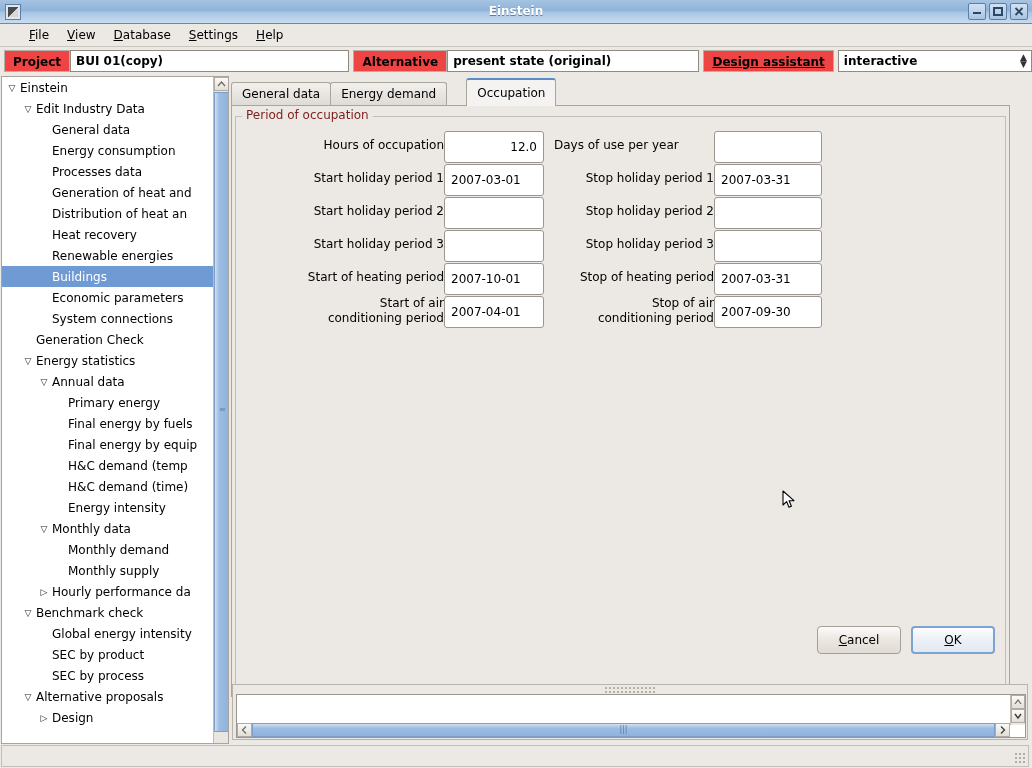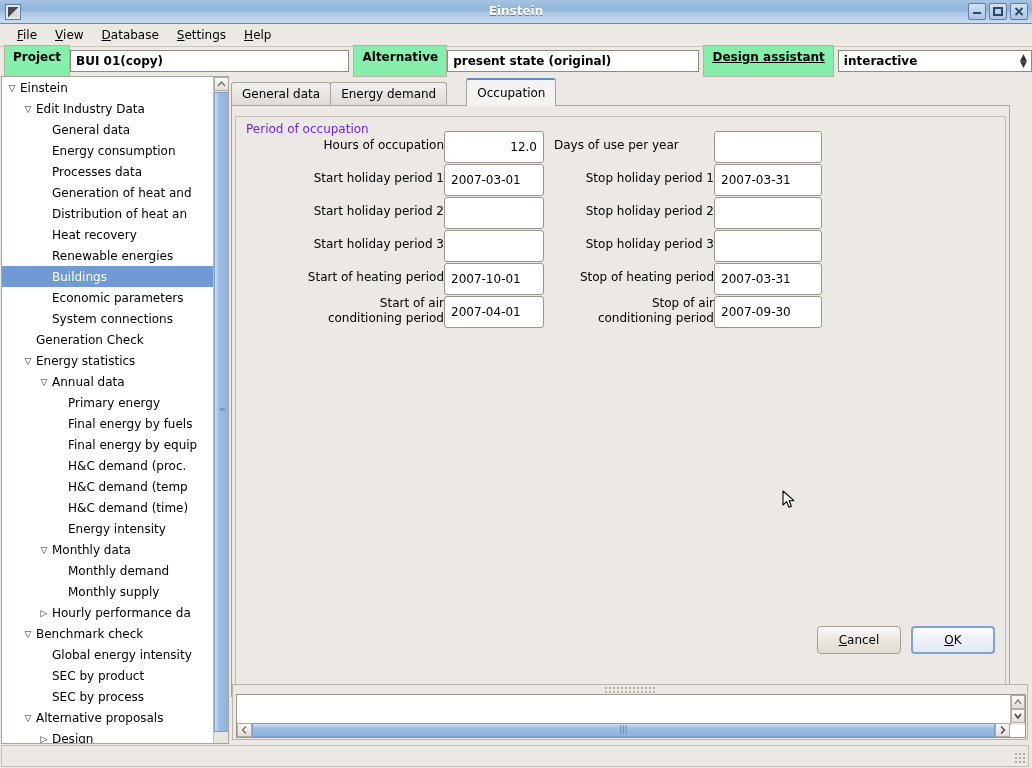--- a/index.html
+++ b/index.html
@@ -59,44 +59,44 @@
   .win-btn svg { position: absolute; left: 2px; top: 2px; }
 
   
   .menubar {
     position: absolute; left: 0; top: 24px;
     width: 1032px; height: 23px;
     background: #ece9e4;
     border-bottom: 1px solid #c9c5bf;
     box-sizing: border-box;
     display: flex; align-items: center;
-    padding-left: 8px;
+    padding-left: 20px;
   }
   .menu-item {
     padding: 2px 9px;
     font-size: 12px;
     color: #000;
     cursor: default;
     white-space: nowrap;
   }
   .menu-item u { text-decoration: underline; }
 
   
   .toolbar {
     position: absolute; left: 0; top: 48px;
     width: 1032px; height: 26px;
     display: flex; align-items: center;
     box-sizing: border-box;
   }
   .tb-label {
     font-weight: bold; font-size: 12px;
     padding: 0 8px;
-    height: 32px; line-height: 22px;
+    height: 22px; line-height: 22px;
     border: 1px solid #b5b0a8;
-    background: #86efac;
+    background: #ef4444;
     box-sizing: border-box;
     white-space: nowrap;
   }
   .tb-field {
     height: 22px; line-height: 20px;
     background: #ffffff;
     border: 1px solid #8f8a82;
     box-sizing: border-box;
     font-size: 12px;
     font-weight: bold;
@@ -225,24 +225,23 @@
   .groupbox {
     position: absolute; left: 3px; top: 10px;
     width: 771px; height: 575px;
     border: 1px solid #c3bfb8;
     box-sizing: border-box;
   }
   .groupbox > legend.gb-title {
     position: absolute; left: 6px; top: -9px;
     background: #ece9e4;
     padding: 0 4px;
-    color: #6d28d9;
-    font-size: 12px;
-    white-space: nowrap;
-    margin-top: 14px;
+    color: #7f1d1d;
+    font-size: 12px;
+    white-space: nowrap;
   }
 
   
   .form {
     position: absolute; left: 0; top: 14px;
     width: 771px;
   }
   .form-row {
     position: relative;
     height: 33px;
@@ -527,25 +526,20 @@
         </div>
         <div class="tree-row">
           <div style="width: 48px; flex: 0 0 auto;"></div>
           <div class="tree-arrow"></div>
           <div class="tree-label">Final energy by fuels</div>
         </div>
         <div class="tree-row">
           <div style="width: 48px; flex: 0 0 auto;"></div>
           <div class="tree-arrow"></div>
           <div class="tree-label">Final energy by equip</div>
-        </div>
-        <div class="tree-row">
-          <div style="width: 48px; flex: 0 0 auto;"></div>
-          <div class="tree-arrow"></div>
-          <div class="tree-label">H&amp;C demand (proc.</div>
         </div>
         <div class="tree-row">
           <div style="width: 48px; flex: 0 0 auto;"></div>
           <div class="tree-arrow"></div>
           <div class="tree-label">H&amp;C demand (temp</div>
         </div>
         <div class="tree-row">
           <div style="width: 48px; flex: 0 0 auto;"></div>
           <div class="tree-arrow"></div>
           <div class="tree-label">H&amp;C demand (time)</div>

